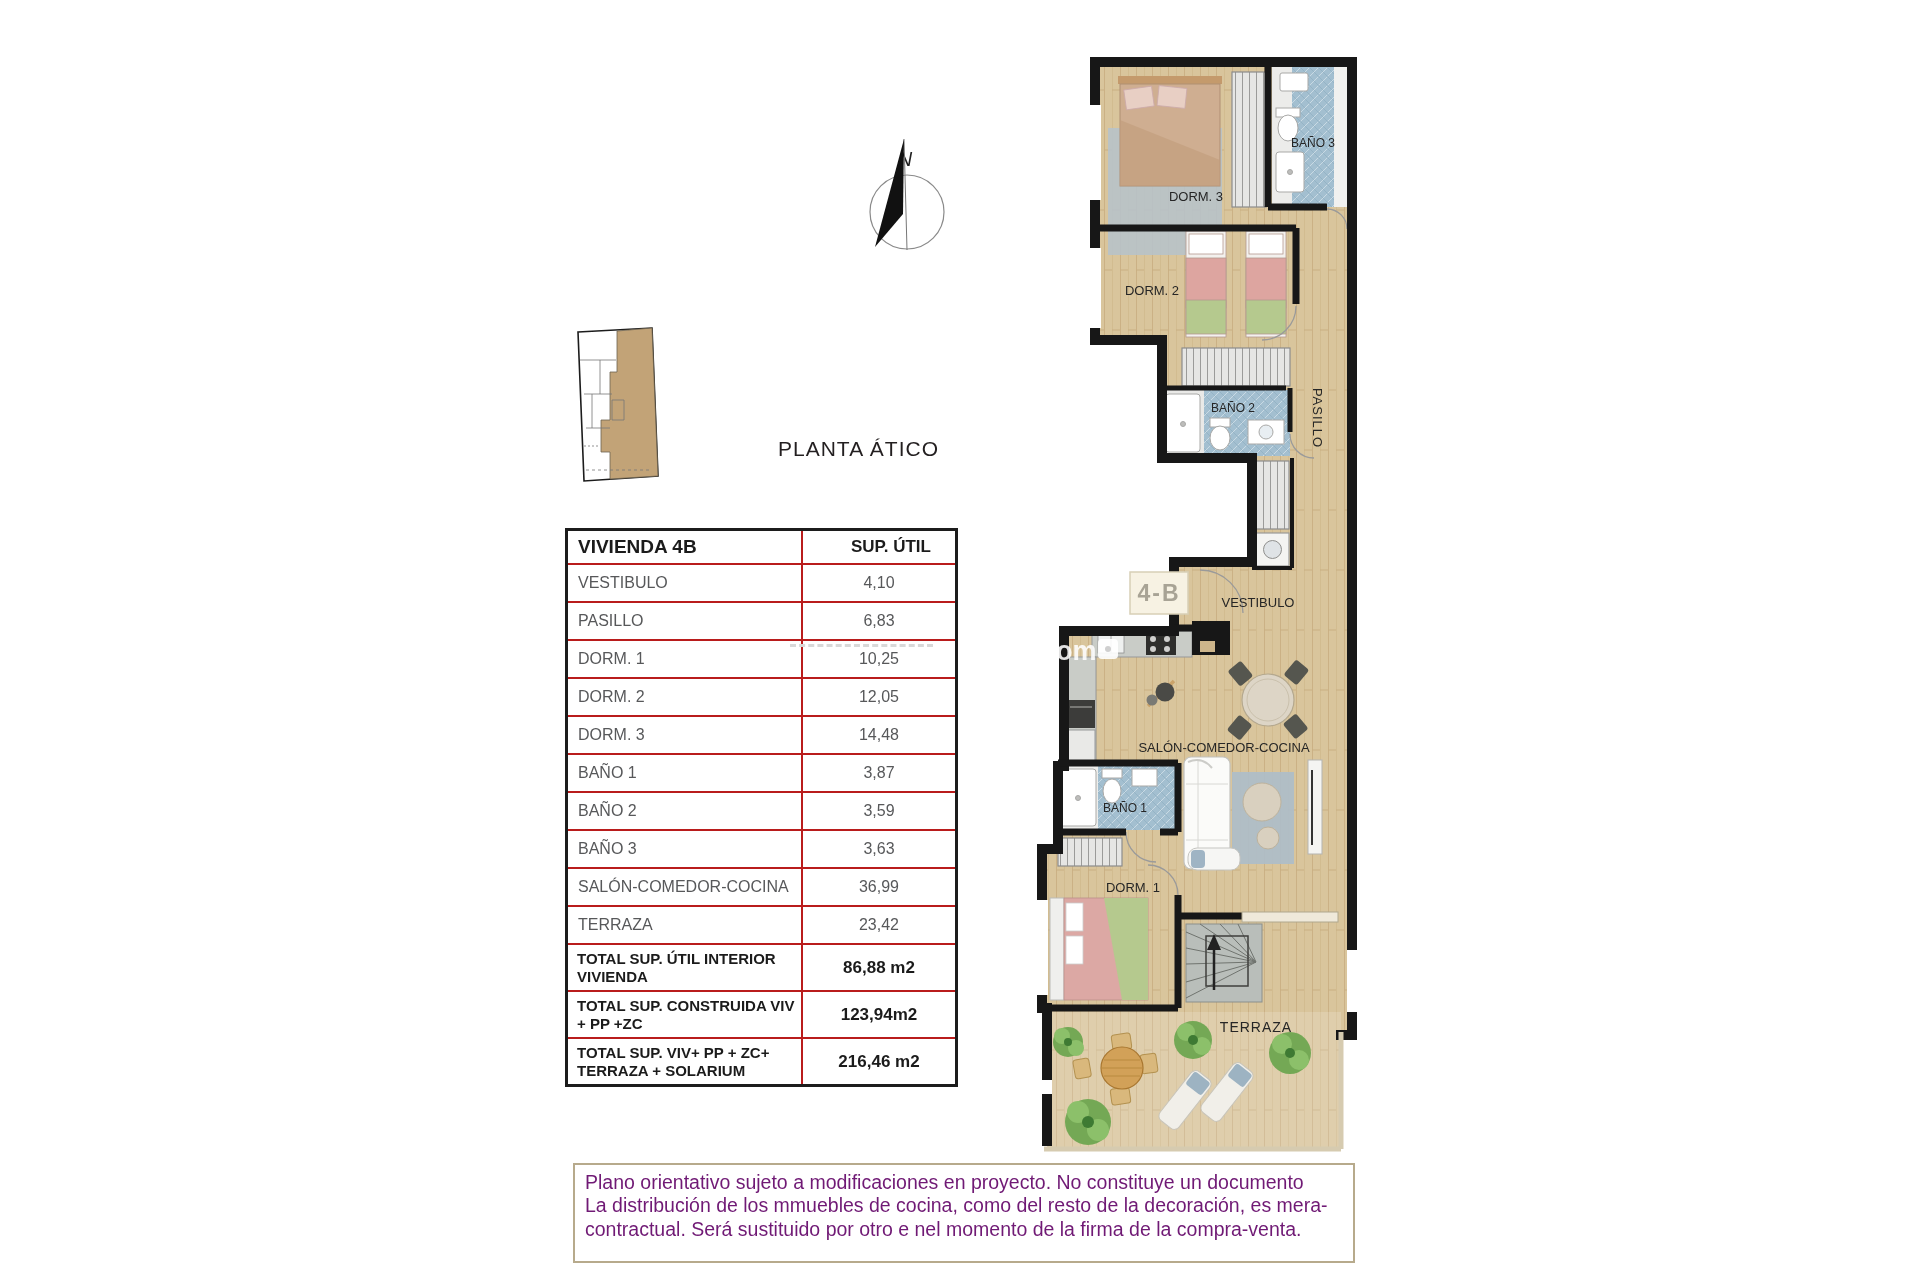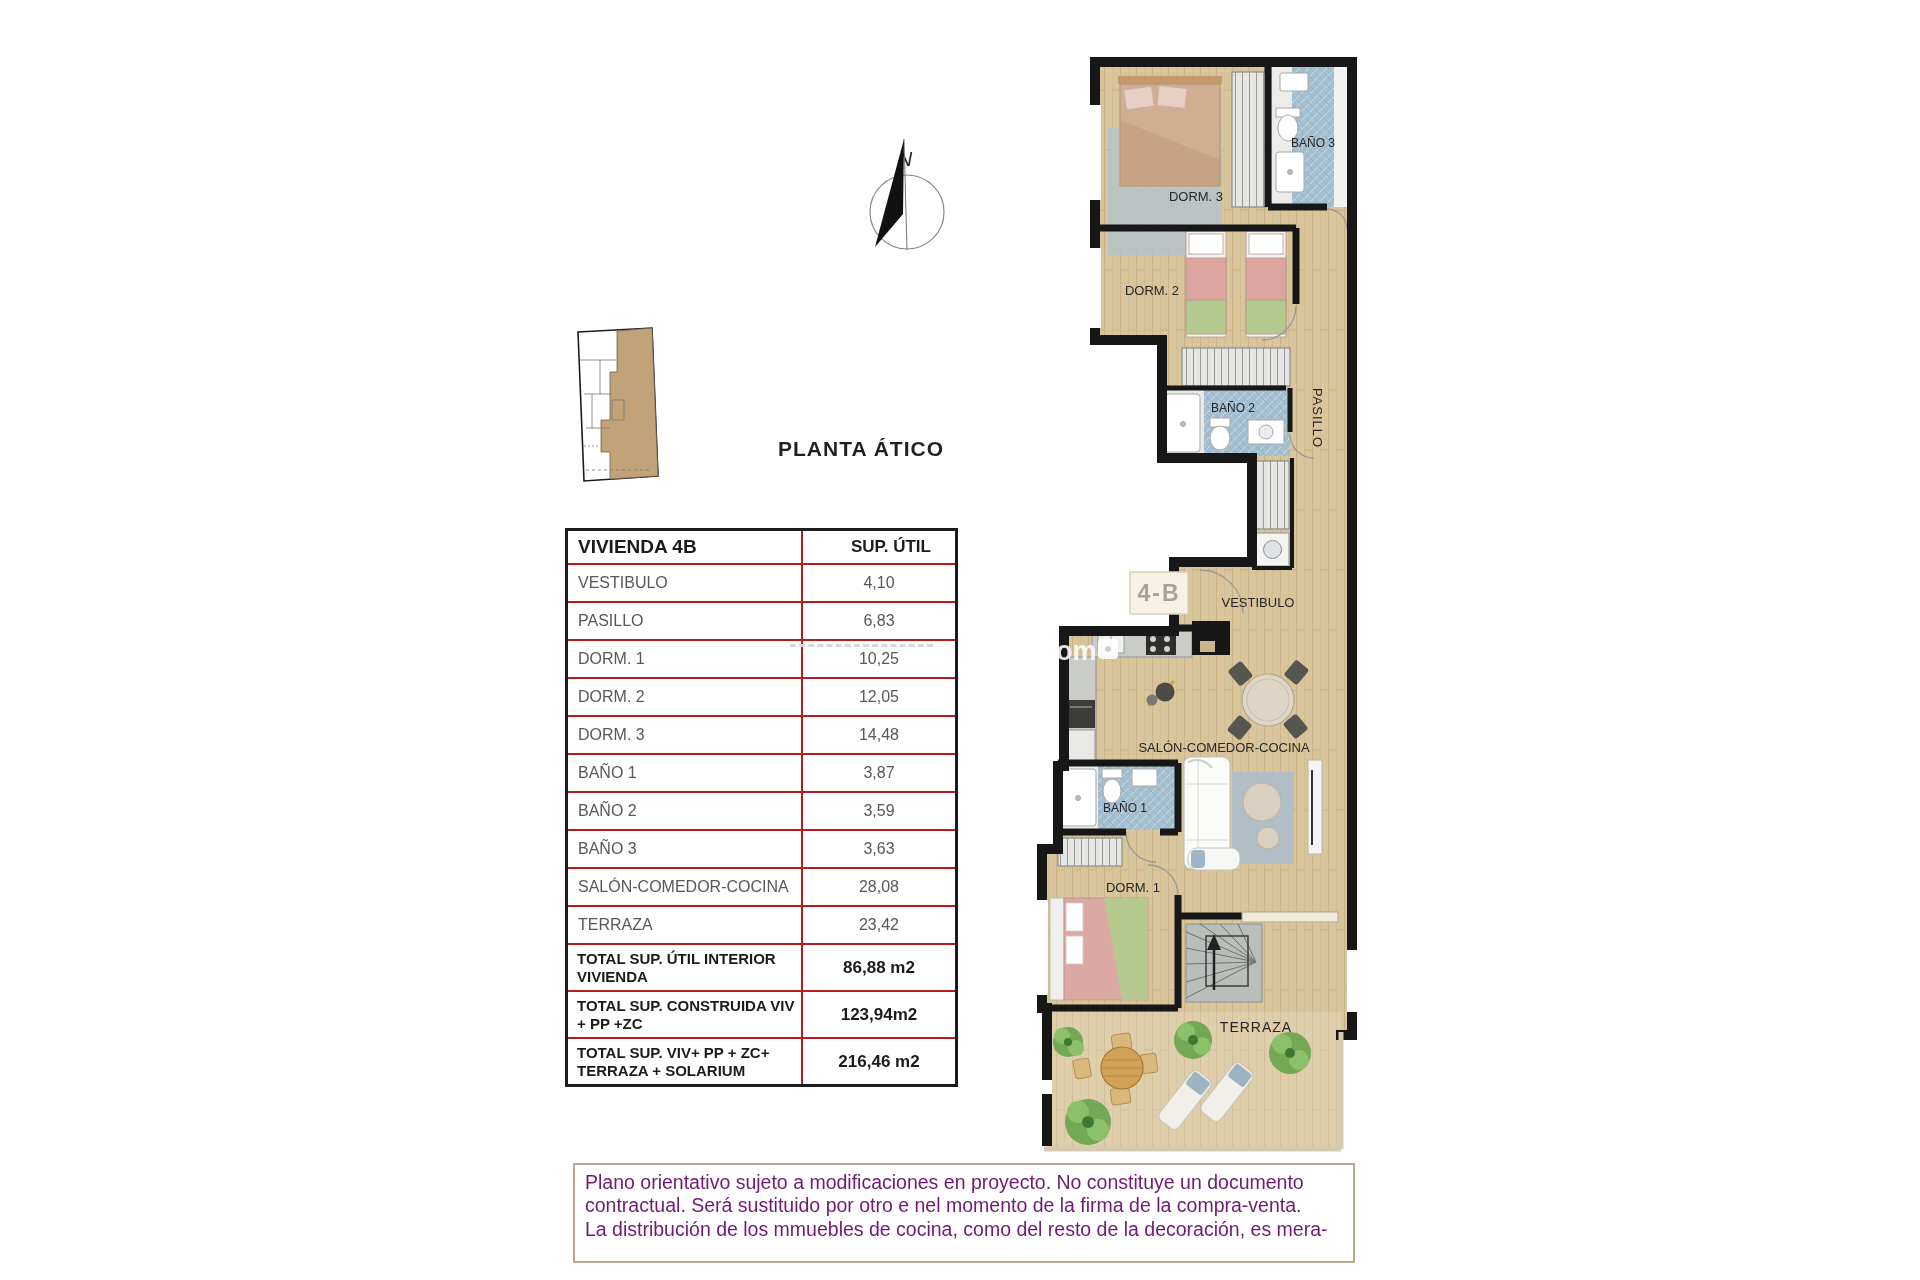--- a/index.html
+++ b/index.html
@@ -1,20 +1,20 @@
 <!DOCTYPE html>
 <html><head>
 <meta charset="utf-8">
 <style>
   html,body{margin:0;padding:0;}
   body{width:1920px;height:1280px;position:relative;background:#ffffff;
        font-family:"Liberation Sans", sans-serif;overflow:hidden;color:#2b2b2b;}
   .abs{position:absolute;}
   
-  #page-title{left:778px;top:437px;font-size:21px;font-weight:bold;letter-spacing:1px;color:#231f20;}
+  #page-title{left:778px;top:437px;font-size:21px;font-weight:normal;letter-spacing:1px;color:#231f20;}
   
   #area-table{left:565px;top:528px;border-collapse:collapse;table-layout:fixed;width:348px;background:#fff;}
   #area-table td{border:2px solid #b91c1c;vertical-align:middle;overflow:hidden;}
   #area-table{border:3px solid #1c1c1c;}
   #area-table .c-label{width:222px;}
   #area-table .c-val{width:126px;text-align:center;}
   tr.hdr td{height:30px;font-size:19px;font-weight:bold;color:#1b1b1b;}
   tr.hdr .c-label{padding-left:10px;}
   tr.hdr .c-val{text-align:left;padding-left:25px;font-size:17px;}
   tr.data td{height:34px;font-size:16px;color:#57585a;}
@@ -84,21 +84,21 @@
   <tr class="data">
         <td class="c-label">BAÑO 2</td>
         <td class="c-val">3,59</td>
       </tr>
   <tr class="data">
         <td class="c-label">BAÑO 3</td>
         <td class="c-val">3,63</td>
       </tr>
   <tr class="data">
         <td class="c-label">SALÓN-COMEDOR-COCINA</td>
-        <td class="c-val">28,08</td>
+        <td class="c-val">36,99</td>
       </tr>
   <tr class="data">
         <td class="c-label">TERRAZA</td>
         <td class="c-val">23,42</td>
       </tr>
   <tr class="tot">
         <td class="c-label">TOTAL SUP. ÚTIL INTERIOR VIVIENDA</td>
         <td class="c-val">86,88 m2</td>
       </tr>
   <tr class="tot">
@@ -388,15 +388,15 @@
 
   <g>
     <text x="1056" y="660" font-size="27" font-weight="bold" fill="#ffffff" opacity="0.88">om</text>
     <rect x="1098" y="639" width="20" height="20" rx="4" fill="#ffffff" opacity="0.9"></rect>
     <circle cx="1108" cy="649" r="3" fill="#cfcfcf"></circle>
   </g>
 </svg>
 
 <div class="abs" id="disclaimer">
   <div>Plano orientativo sujeto a modificaciones en proyecto. No constituye un documento</div>
+  <div>La distribución de los mmuebles de cocina, como del resto de la decoración, es mera-</div>
   <div>contractual. Será sustituido por otro e nel momento de la firma de la compra-venta.</div>
-  <div>La distribución de los mmuebles de cocina, como del resto de la decoración, es mera-</div>
 </div>
 
 </body></html>

